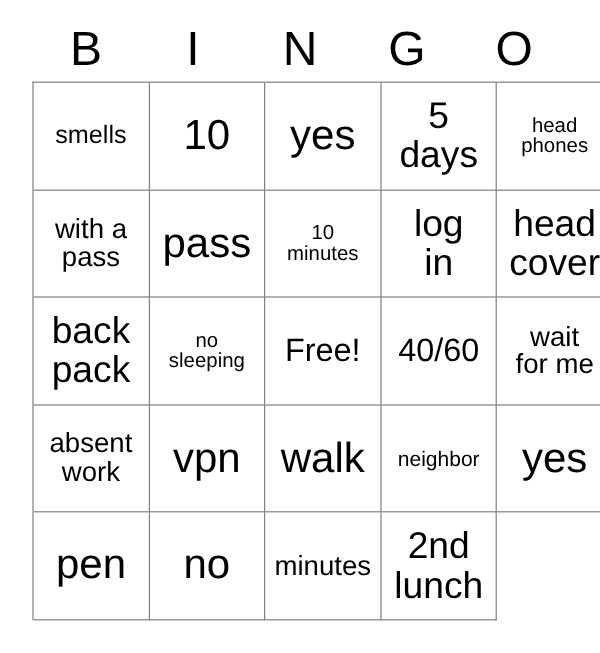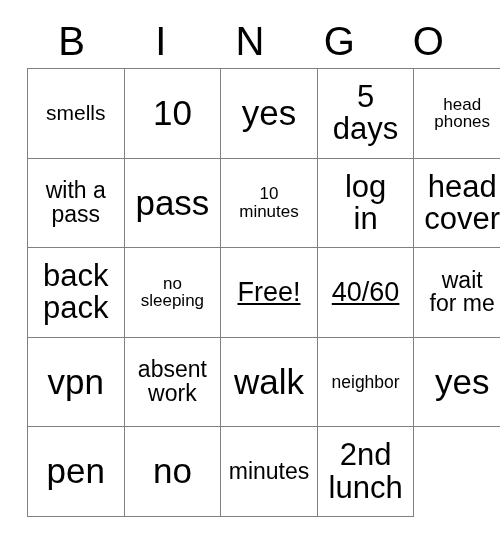--- a/index.html
+++ b/index.html
@@ -66,21 +66,21 @@
     line-height: 1.04;
     white-space: pre-line;
     word-break: break-word;
   }
 
   
   .fs-xs  span { font-size: 17px; }
   .fs-s   span { font-size: 17.5px; }
   .fs-m   span { font-size: 21px; }
   .fs-ml  span { font-size: 23px; }
-  .fs-l   span { font-size: 27px; text-decoration: underline; }
+  .fs-l   span { font-size: 27px; }
   .fs-xl  span { font-size: 31px; }
   .fs-xxl span { font-size: 35px; }
 </style>
 </head>
 <body>
 
 <div id="card">
 
   <div class="header-row">
     <div class="header-cell">B</div>
@@ -138,26 +138,26 @@
       <div class="cell fs-l">
         <span>Free!</span>
       </div>
       <div class="cell fs-l">
         <span>40/60</span>
       </div>
       <div class="cell fs-ml">
         <span>wait
 for me</span>
       </div>
-      <div class="cell fs-xxl">
-        <span>vpn</span>
-      </div>
       <div class="cell fs-ml">
         <span>absent
 work</span>
+      </div>
+      <div class="cell fs-xxl">
+        <span>vpn</span>
       </div>
       <div class="cell fs-xxl">
         <span>walk</span>
       </div>
       <div class="cell fs-s">
         <span>neighbor</span>
       </div>
       <div class="cell fs-xxl">
         <span>yes</span>
       </div>

